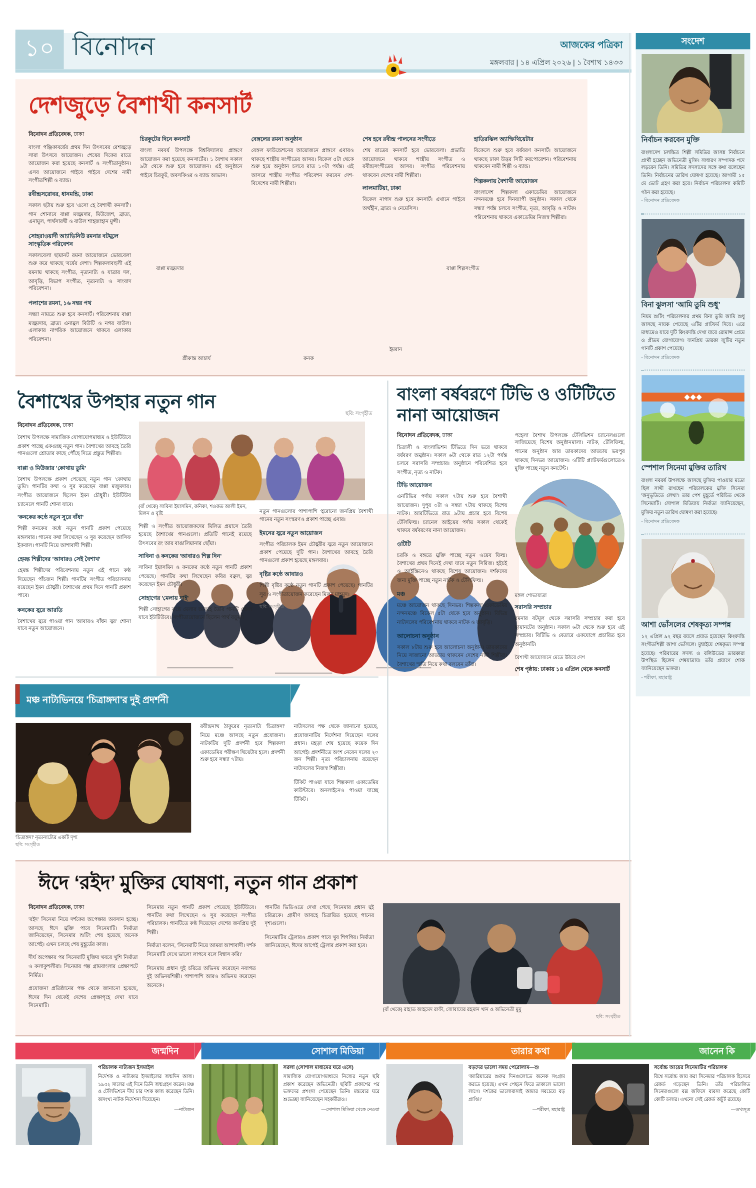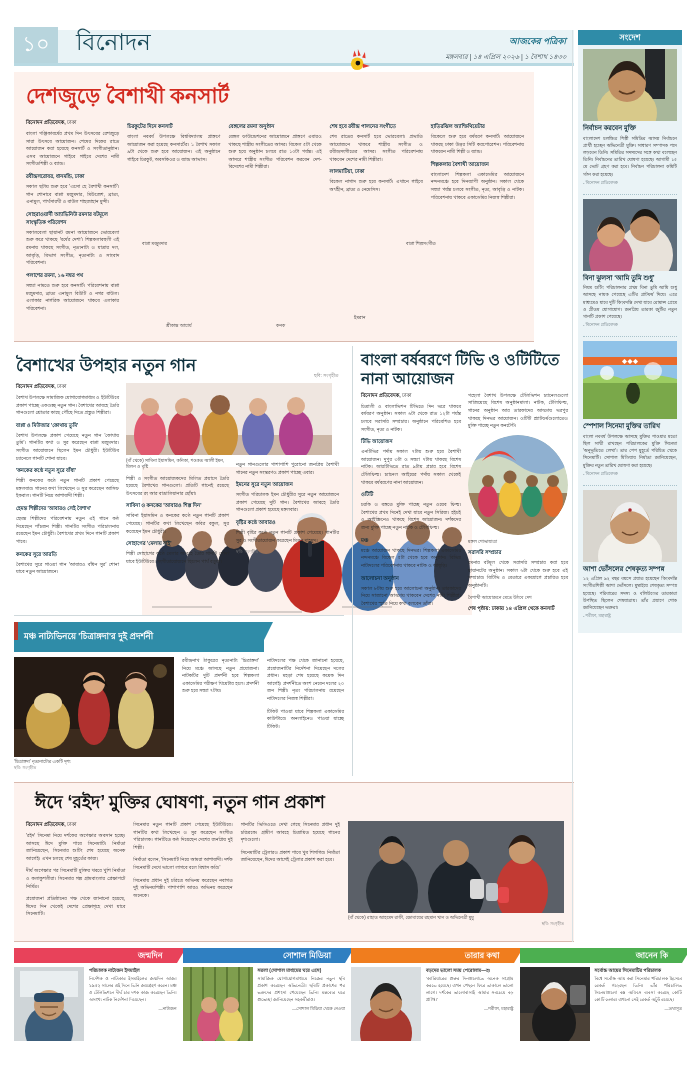--- a/index.html
+++ b/index.html
@@ -18,23 +18,23 @@
     position:absolute; left:14px; top:30px; width:560px; height:36px;
     background:#e9f3f6; border-bottom:3px solid #b9d9e2;
     display:flex; align-items:flex-end;
   }
   .folio {
     width:44px; height:36px; background:#b8d5dd; color:#ffffff;
     font-size:21px; display:flex; align-items:center; justify-content:center;
     letter-spacing:0px;
   }
   .section-name {
-    margin-left:18px; font-size:23px; color:#1b4b5a; font-weight:normal;
-  }
-  .masthead-right { margin-left:auto; text-align:right; padding-right:8px;font-style:italic; }
+    margin-left:8px; font-size:23px; color:#1b4b5a; font-weight:normal;
+  }
+  .masthead-right { margin-left:auto; text-align:right; padding-right:8px; }
   .brand { font-size:8.5px; color:#1b6f86; font-weight:bold; }
   .dateline { font-size:6.6px; color:#35464d; margin-top:2px; }
 
   
   .bird { position:absolute; left:318px; top:40px; width:70px; height:70px; }
 
   
   .lead {
     position:absolute; left:14px; top:72px; width:520px; height:270px;
     background:#fdf1ec; border-bottom:1px solid #d9b9ae;

